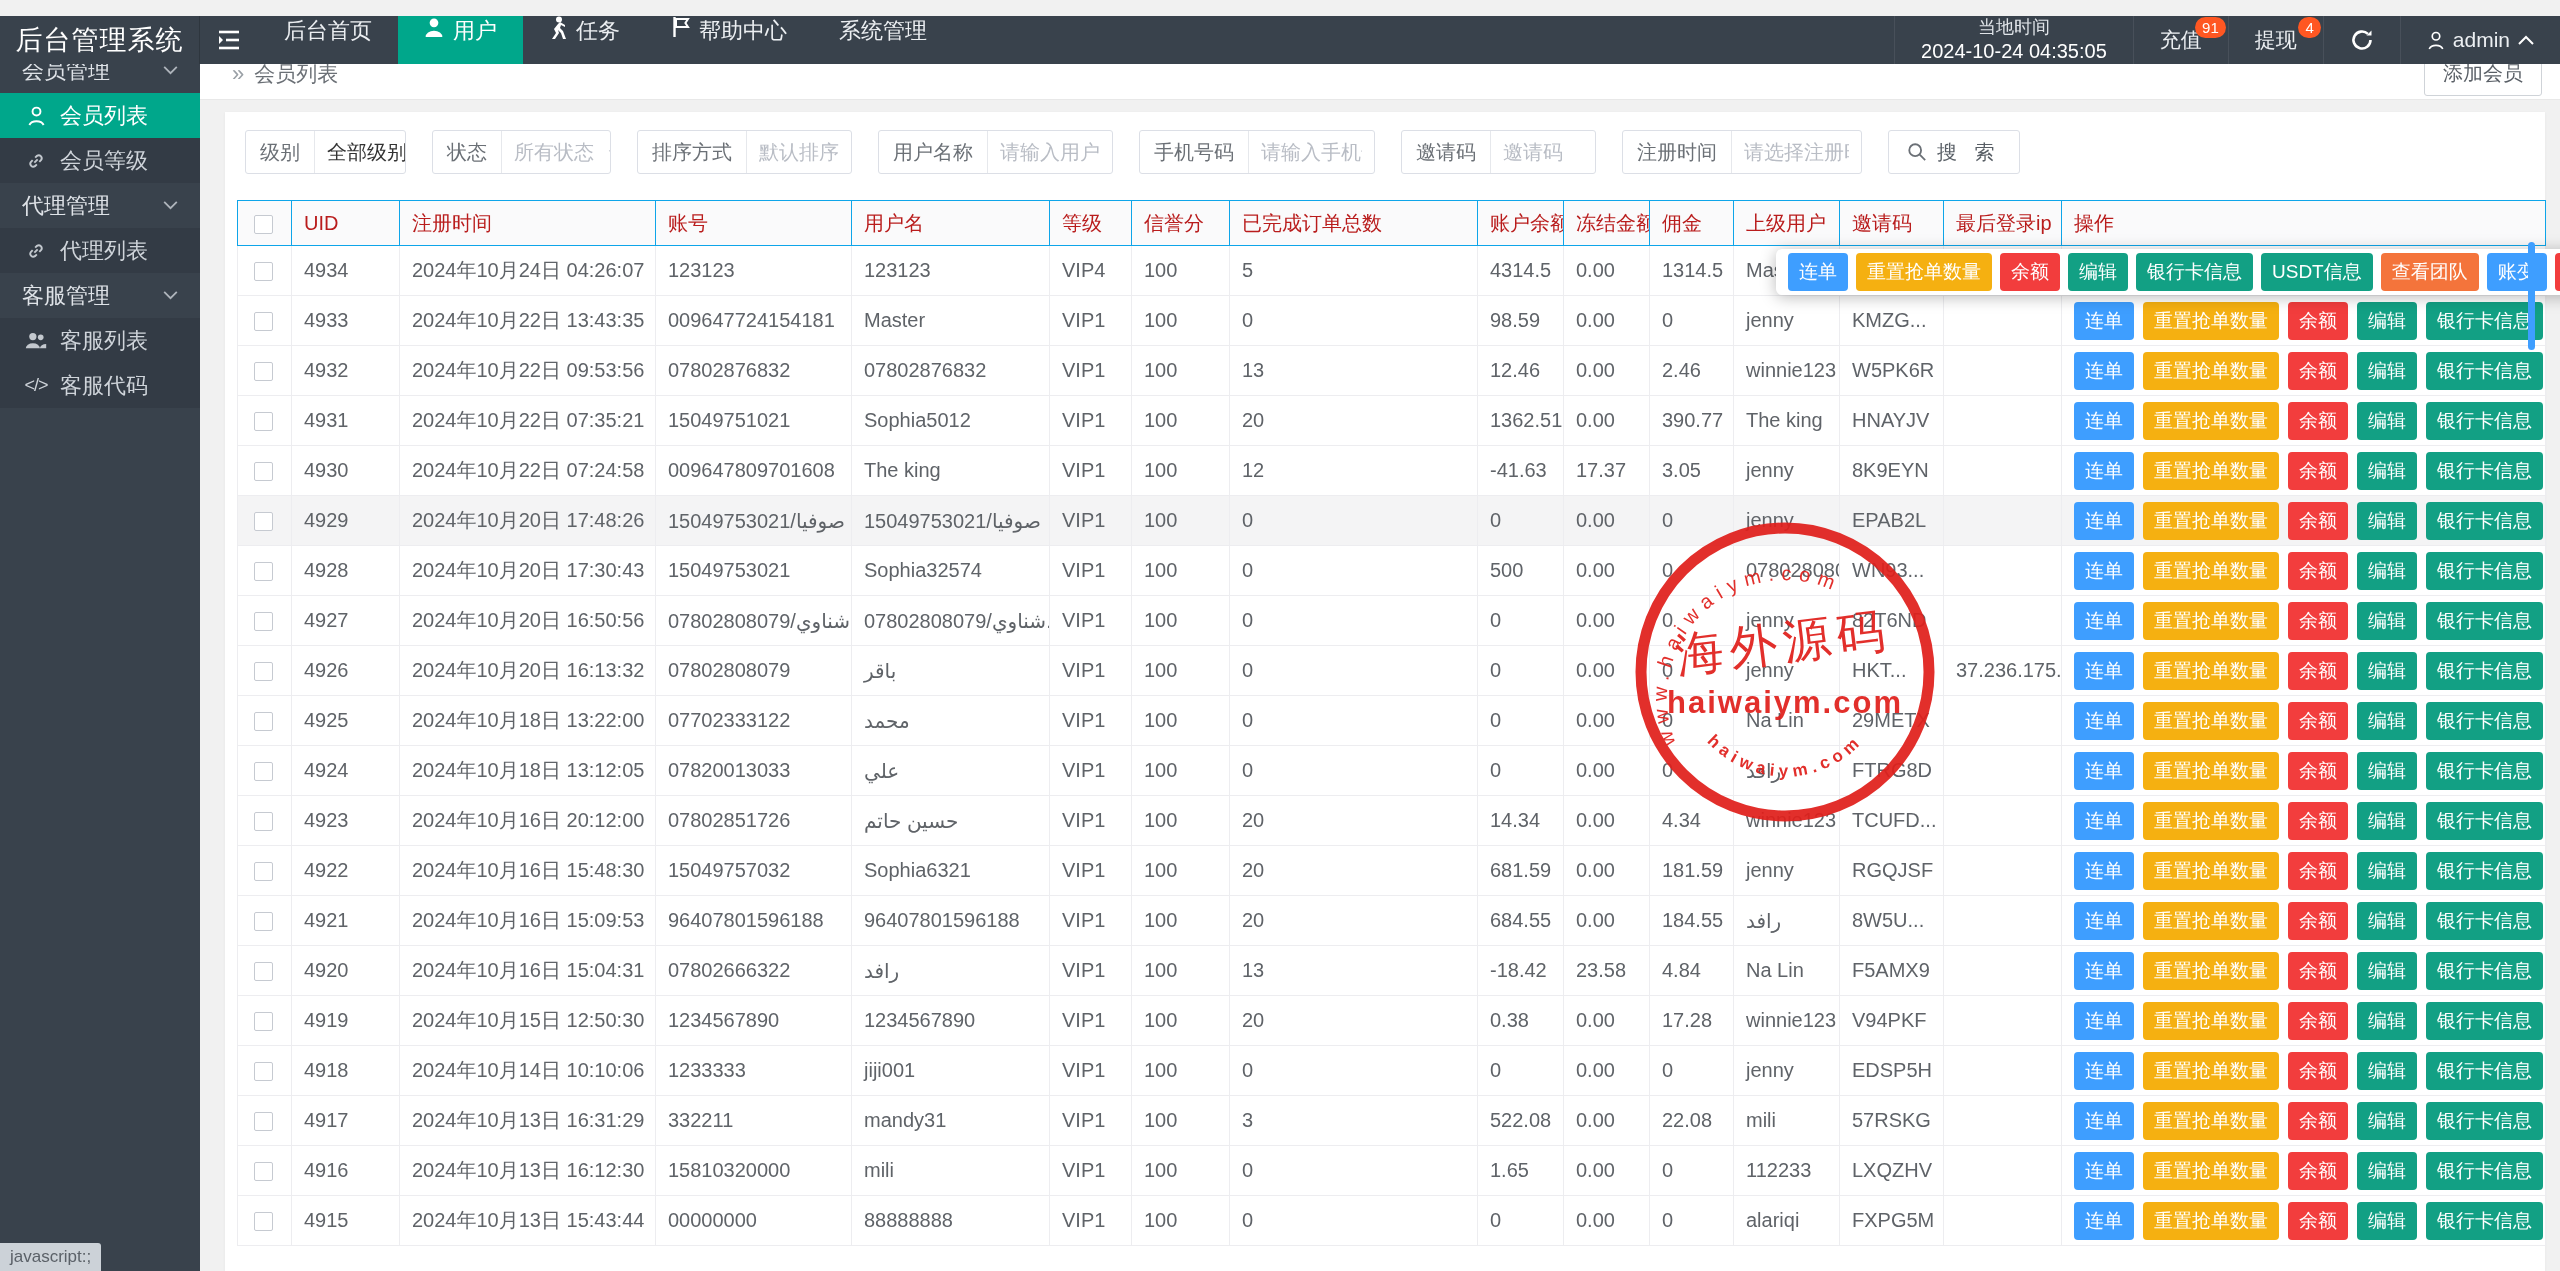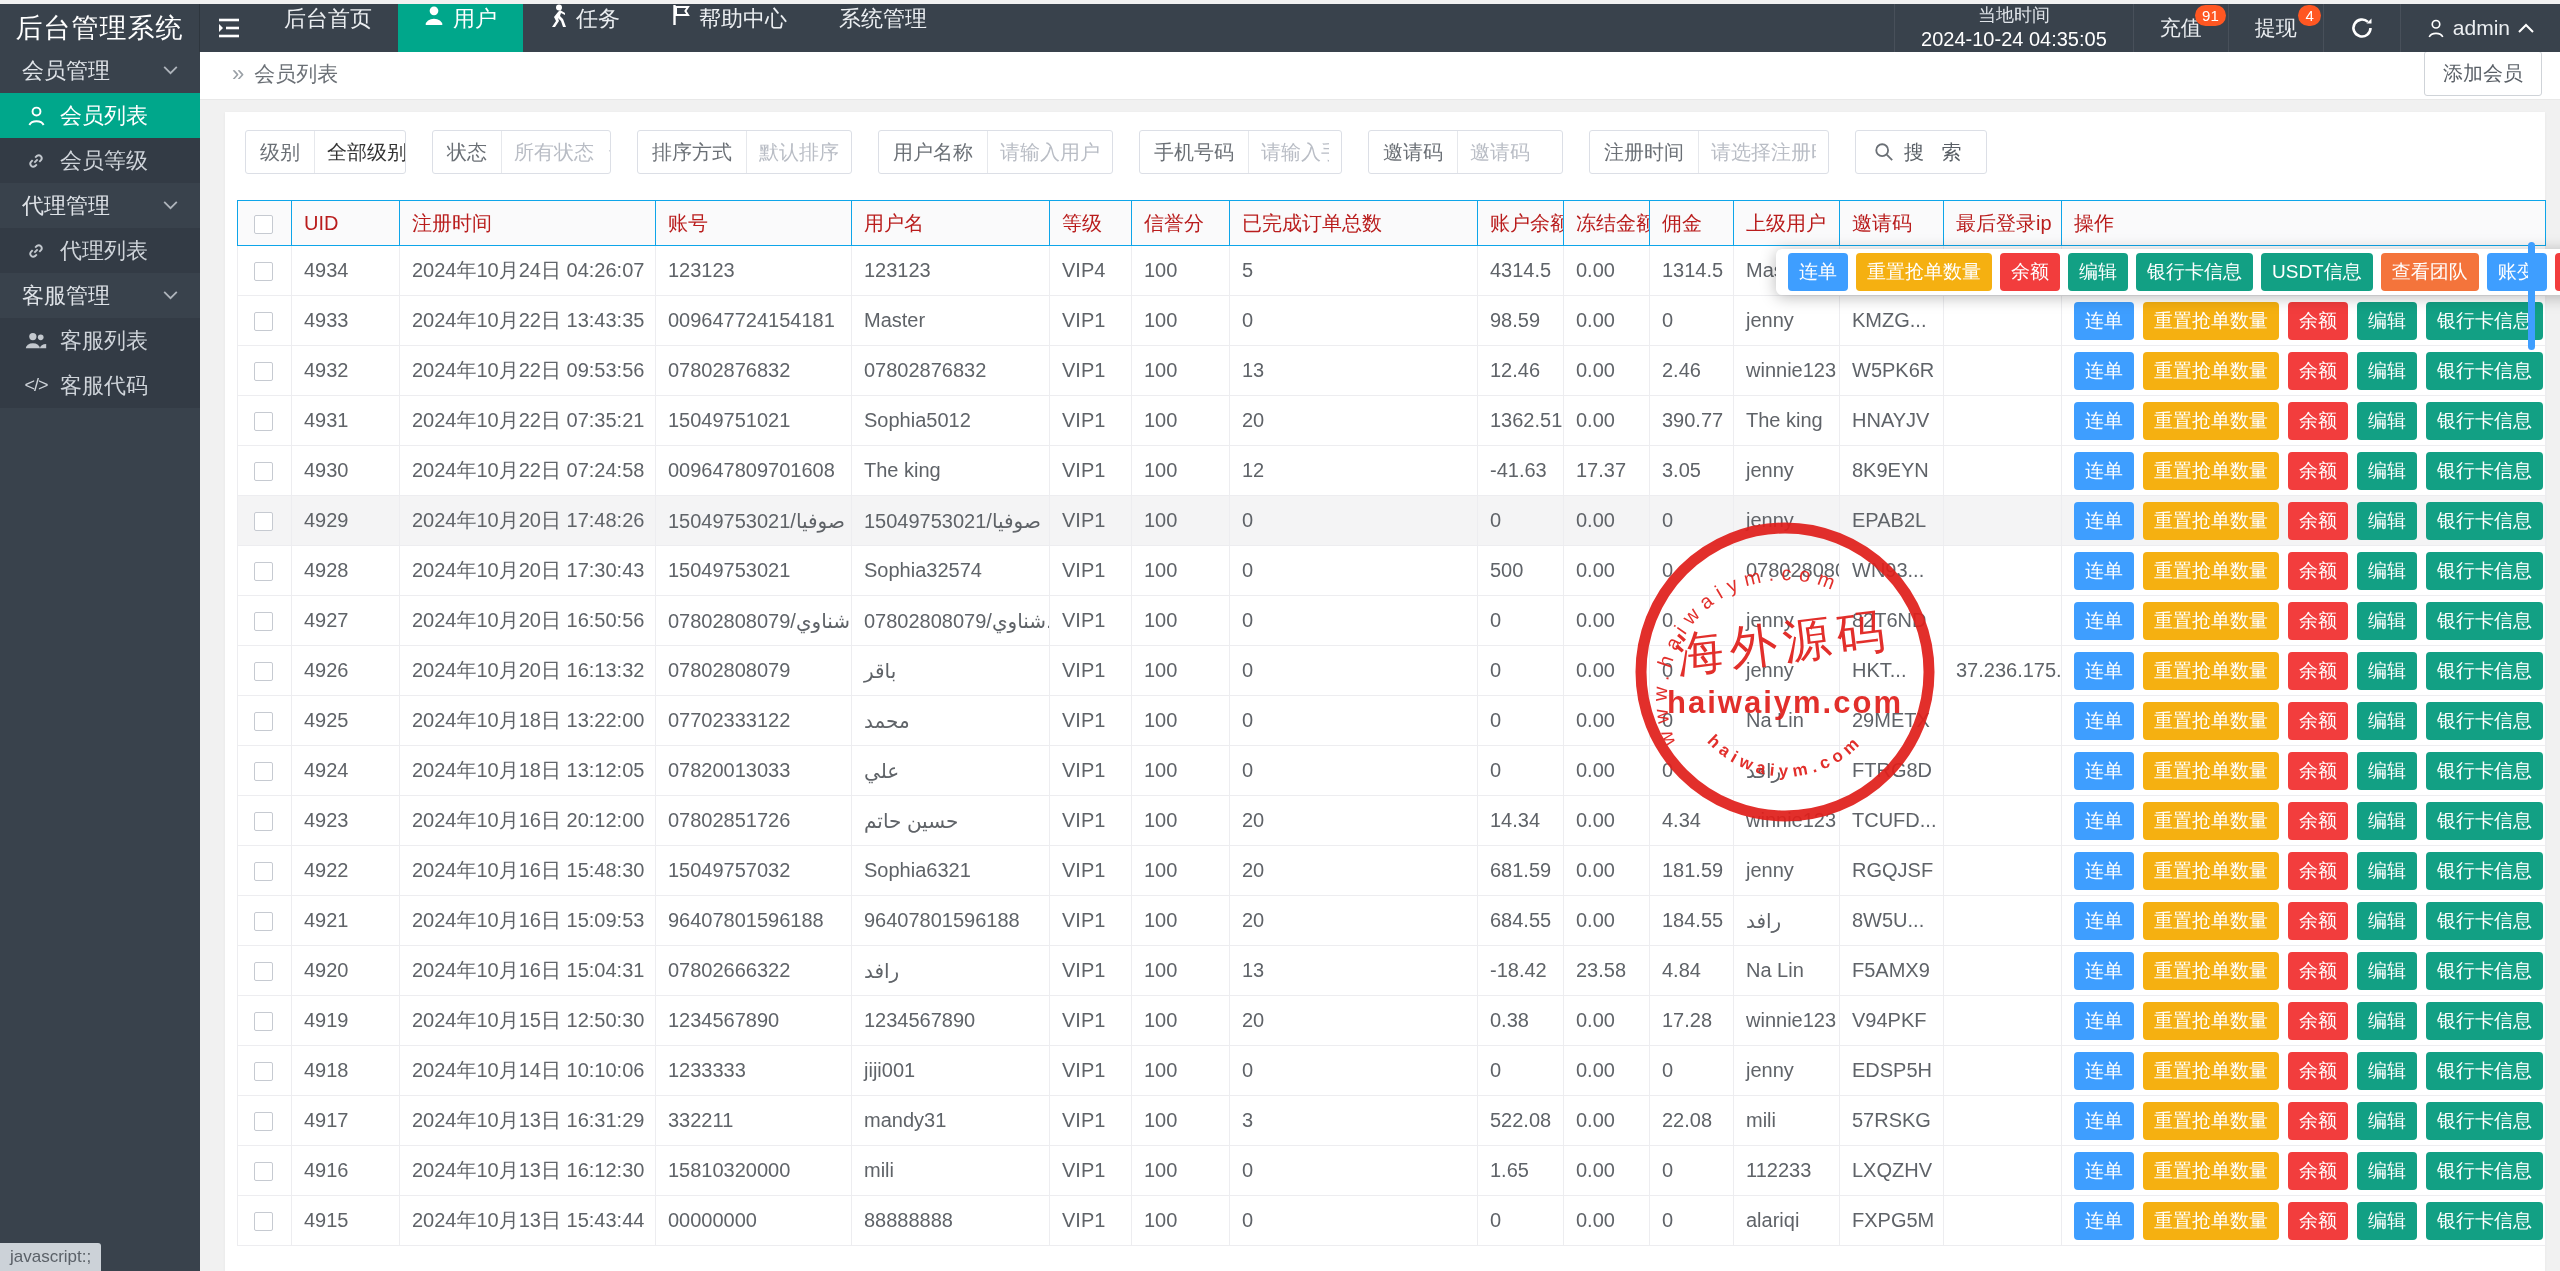--- a/index.html
+++ b/index.html
@@ -1,20 +1,20 @@
 <!DOCTYPE html>
 <html style="--accent: #00a78b; --dark: #39424c; --dark_sub: #333b45; --blue: #3e9eff; --amber: #f5b011; --red: #f23d3d; --teal: #12a084; --orange: #f4743b; --badge: #ff5722; --stamp: #e0201c;"><head>
 <meta charset="utf-8">
 <style>
   * { margin:0; padding:0; box-sizing:border-box; }
   html,body { width:2560px; height:1271px; overflow:hidden;
     font-family:"Liberation Sans","DejaVu Sans",sans-serif; background:#f1f1f1; position:relative; }
 
   
-  .topbar { position:absolute; top:4px; left:0; width:2560px; height:48px;
+  .topbar { position:absolute; top:16px; left:0; width:2560px; height:48px;
     background:var(--dark,#39424c); display:flex; align-items:stretch; color:#eceff2; z-index:100; }
   .logo { width:200px; display:flex; align-items:center; justify-content:center;
     font-size:27px; color:#fff; letter-spacing:1px; border-right:1px solid rgba(0,0,0,.18); }
   .hamburger { width:58px; display:flex; align-items:center; justify-content:center; cursor:pointer; }
   .nav-item { display:flex; align-items:flex-start; gap:9px; padding:0 26px; font-size:22px; cursor:pointer; }
   .nav-item.active { background:var(--accent,#00a78b); color:#fff; }
   .topbar-right { margin-left:auto; display:flex; align-items:stretch; }
   .tb-block { display:flex; align-items:center; padding:0 26px; border-left:1px solid rgba(255,255,255,.08); position:relative; cursor:pointer; }
   .time-block { flex-direction:column; justify-content:center; line-height:1.25; text-align:center; cursor:default; }
   .time-label { font-size:18px; color:#dfe3e8; }
@@ -258,21 +258,21 @@
       </div>
       <div class="fgroup" style="width:215px">
         <span class="flabel">排序方式</span>
         <span class="fvalue ph">默认排序</span>
         <span class="arrow">▼</span>
       </div>
       <div class="fgroup" style="width:235px">
         <span class="flabel">用户名称</span>
         <input class="finput" placeholder="请输入用户名称" style="">
       </div>
-      <div class="fgroup" style="width:203px">
+      <div class="fgroup" style="width:236px">
         <span class="flabel">手机号码</span>
         <input class="finput" placeholder="请输入手机号码" style="">
       </div>
       <div class="fgroup" style="width:195px">
         <span class="flabel">邀请码</span>
         <input class="finput" placeholder="邀请码" style="">
       </div>
       <div class="fgroup" style="width:240px">
         <span class="flabel">注册时间</span>
         <input class="finput" placeholder="请选择注册时间" style="">

